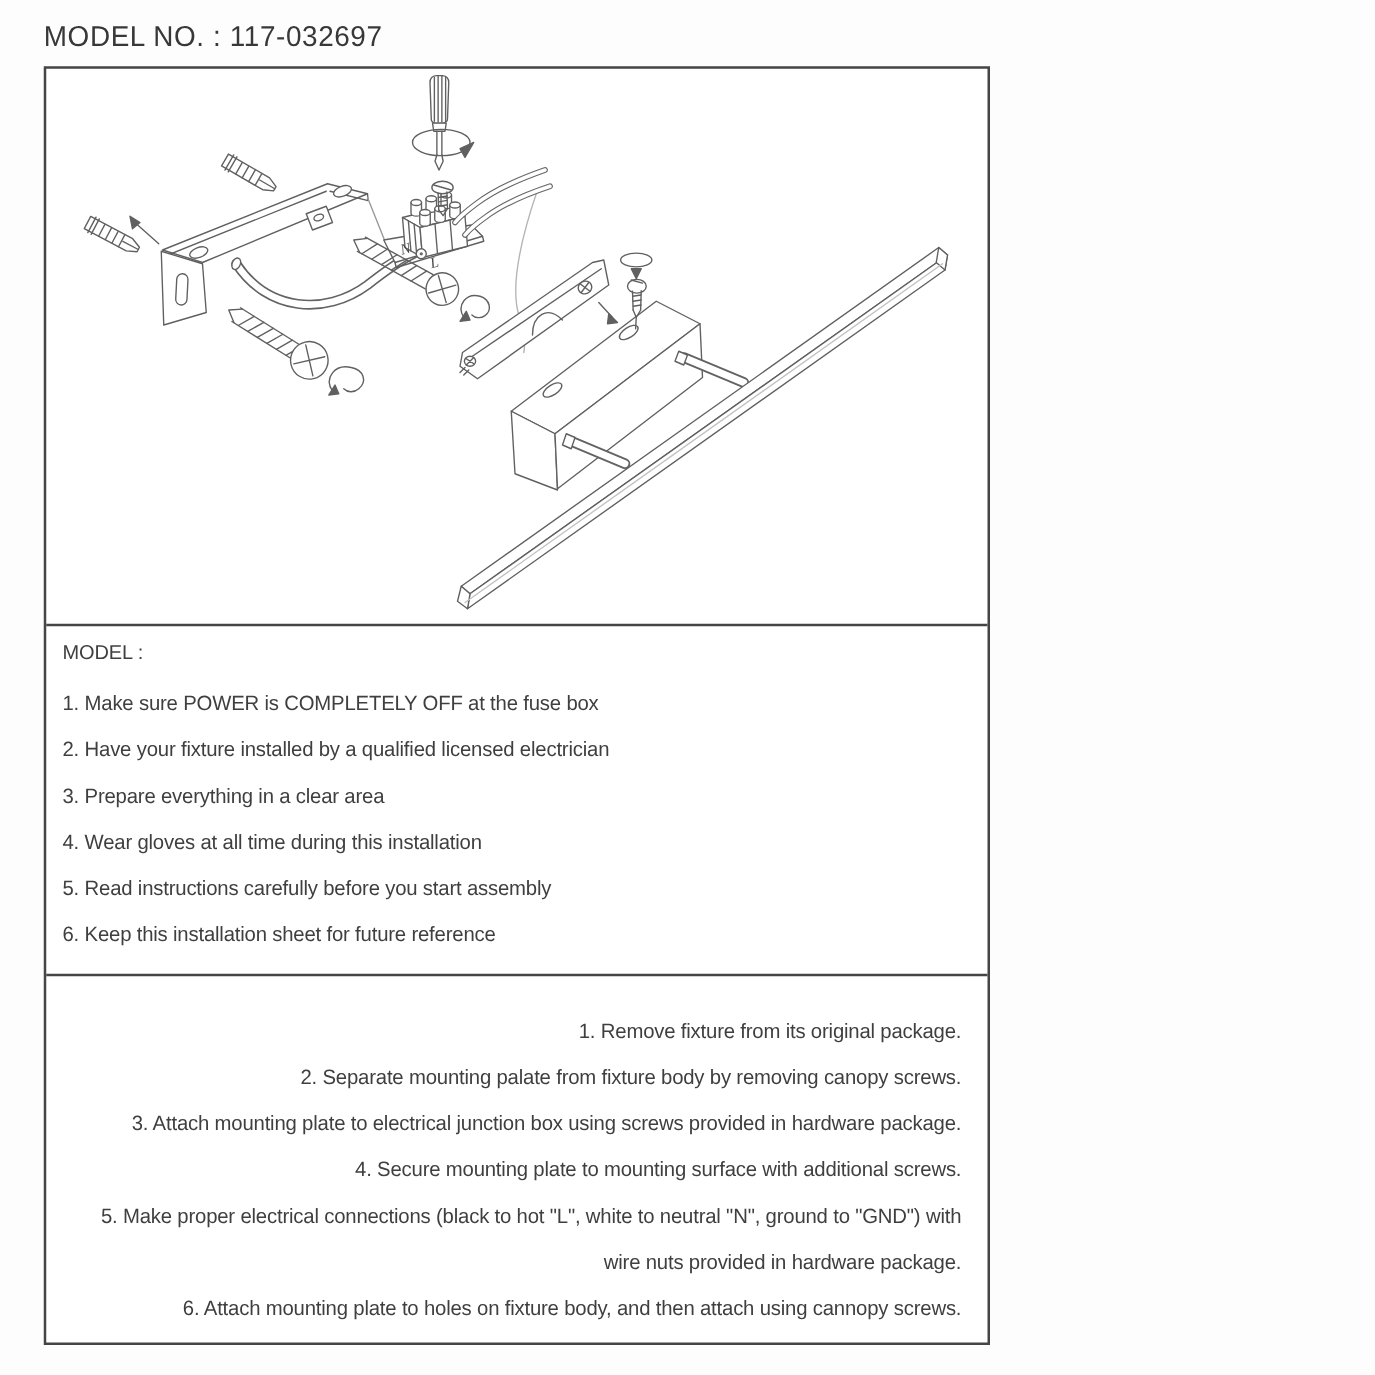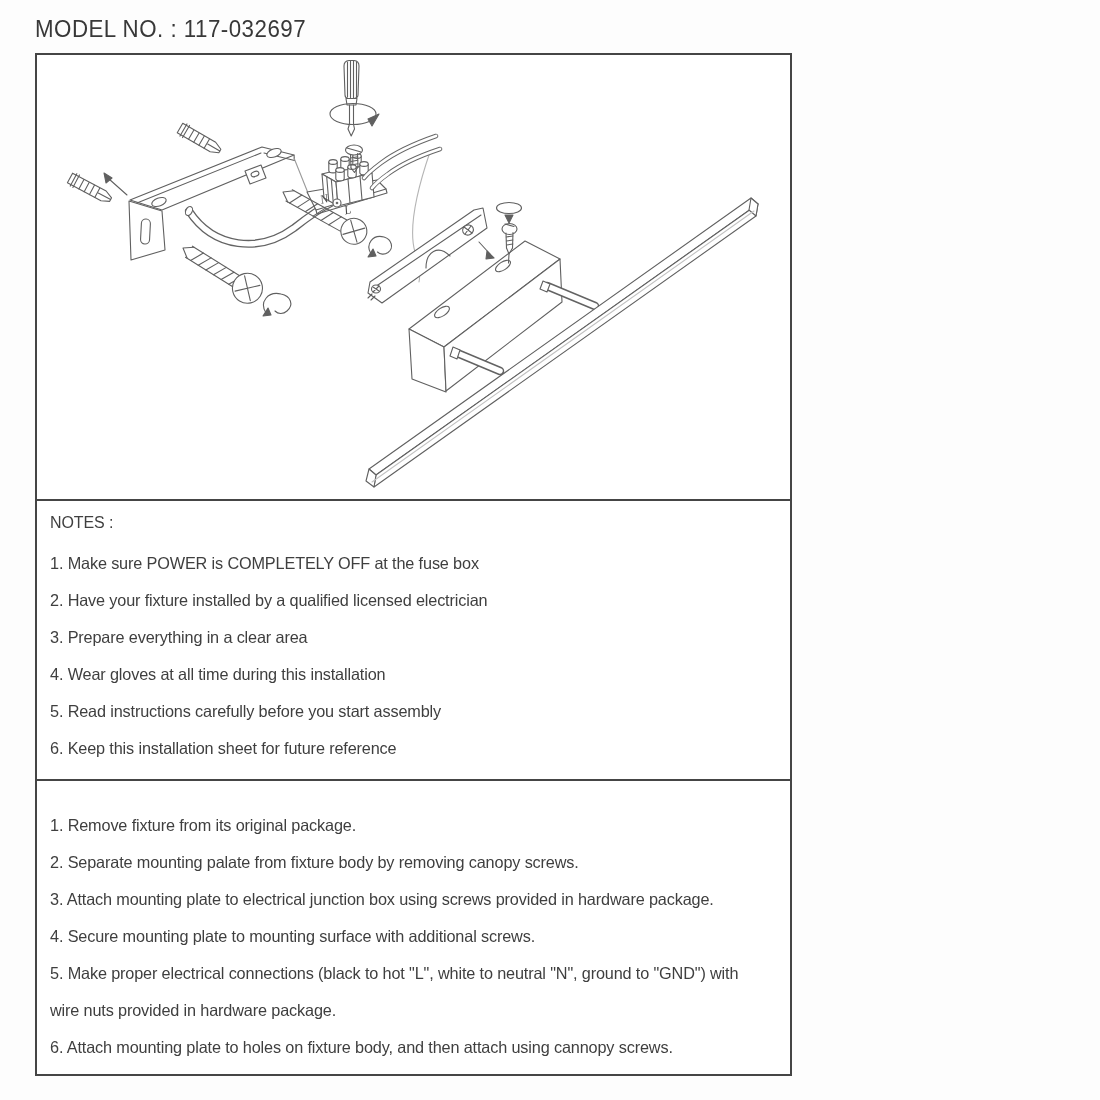--- a/index.html
+++ b/index.html
@@ -6,21 +6,21 @@
   body{width:1100px;height:1100px;position:relative;font-family:"Liberation Sans",sans-serif;color:#3f3f3f;overflow:hidden;}
   .model-title{position:absolute;left:35px;top:16px;font-size:23px;letter-spacing:.5px;color:#383838;transform:scaleX(.97);transform-origin:left center;white-space:nowrap;}
   .doc-box{position:absolute;left:35px;top:53px;width:753px;height:1019px;border:2px solid #454545;background:#fff;}
   .divider{position:absolute;left:0;right:0;height:0;border-top:2px solid #454545;}
   .div-1{top:444px;}
   .div-2{top:724px;}
   .diagram-wrap{position:absolute;left:0;top:0;width:753px;height:444px;}
   .notes-section{position:absolute;left:0;top:446px;width:753px;box-sizing:border-box;padding:12px 20px 0 13px;}
   .notes-heading{font-size:16px;line-height:20px;margin:0 0 12px 0;letter-spacing:-.1px;}
   .text-line{font-size:16.5px;line-height:37px;letter-spacing:-.15px;white-space:nowrap;transform:scaleX(.985);transform-origin:left center;}
-  .steps-section{position:absolute;left:0;top:726px;width:753px;box-sizing:border-box;padding:26px 10px 0 13px;}
+  .steps-section{position:absolute;left:0;top:726px;width:753px;box-sizing:border-box;padding:26px 10px 0 13px;text-align:right;}
   svg text{font-family:"Liberation Serif",serif;}
 </style>
 </head>
 <body>
 
 <div class="model-title">MODEL NO. : 117-032697</div>
 
 <div class="doc-box">
 
   <div class="diagram-wrap">
@@ -218,21 +218,21 @@
         </g>
 
       </g>
     </svg>
   </div>
 
   <div class="divider div-1"></div>
   <div class="divider div-2"></div>
 
   <div class="notes-section">
-    <div class="notes-heading">NOTES :</div>
+    <div class="notes-heading">MODEL :</div>
     <div class="text-line">1. Make sure POWER is COMPLETELY OFF at the fuse box</div>
     <div class="text-line">2. Have your fixture installed by a qualified licensed electrician</div>
     <div class="text-line">3. Prepare everything in a clear area</div>
     <div class="text-line">4. Wear gloves at all time during this installation</div>
     <div class="text-line">5. Read instructions carefully before you start assembly</div>
     <div class="text-line">6. Keep this installation sheet for future reference</div>
   </div>
 
   <div class="steps-section">
     <div class="text-line">1. Remove fixture from its original package.</div>

